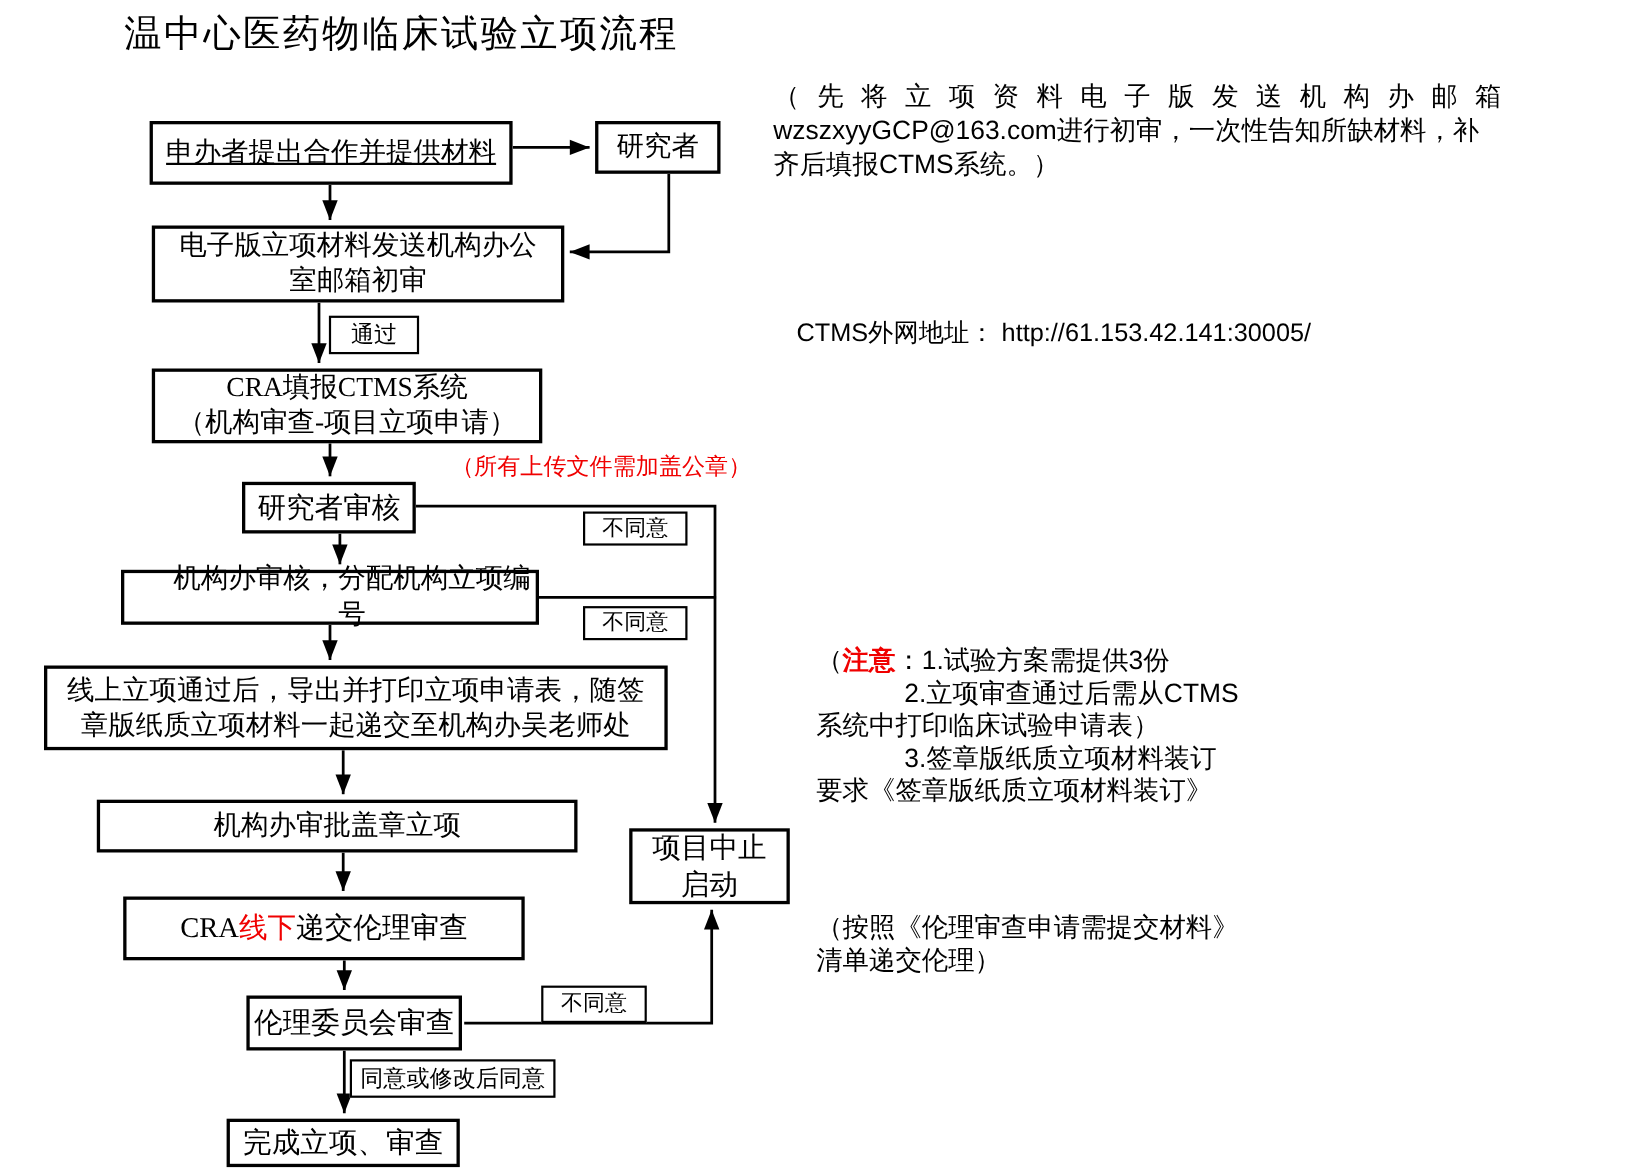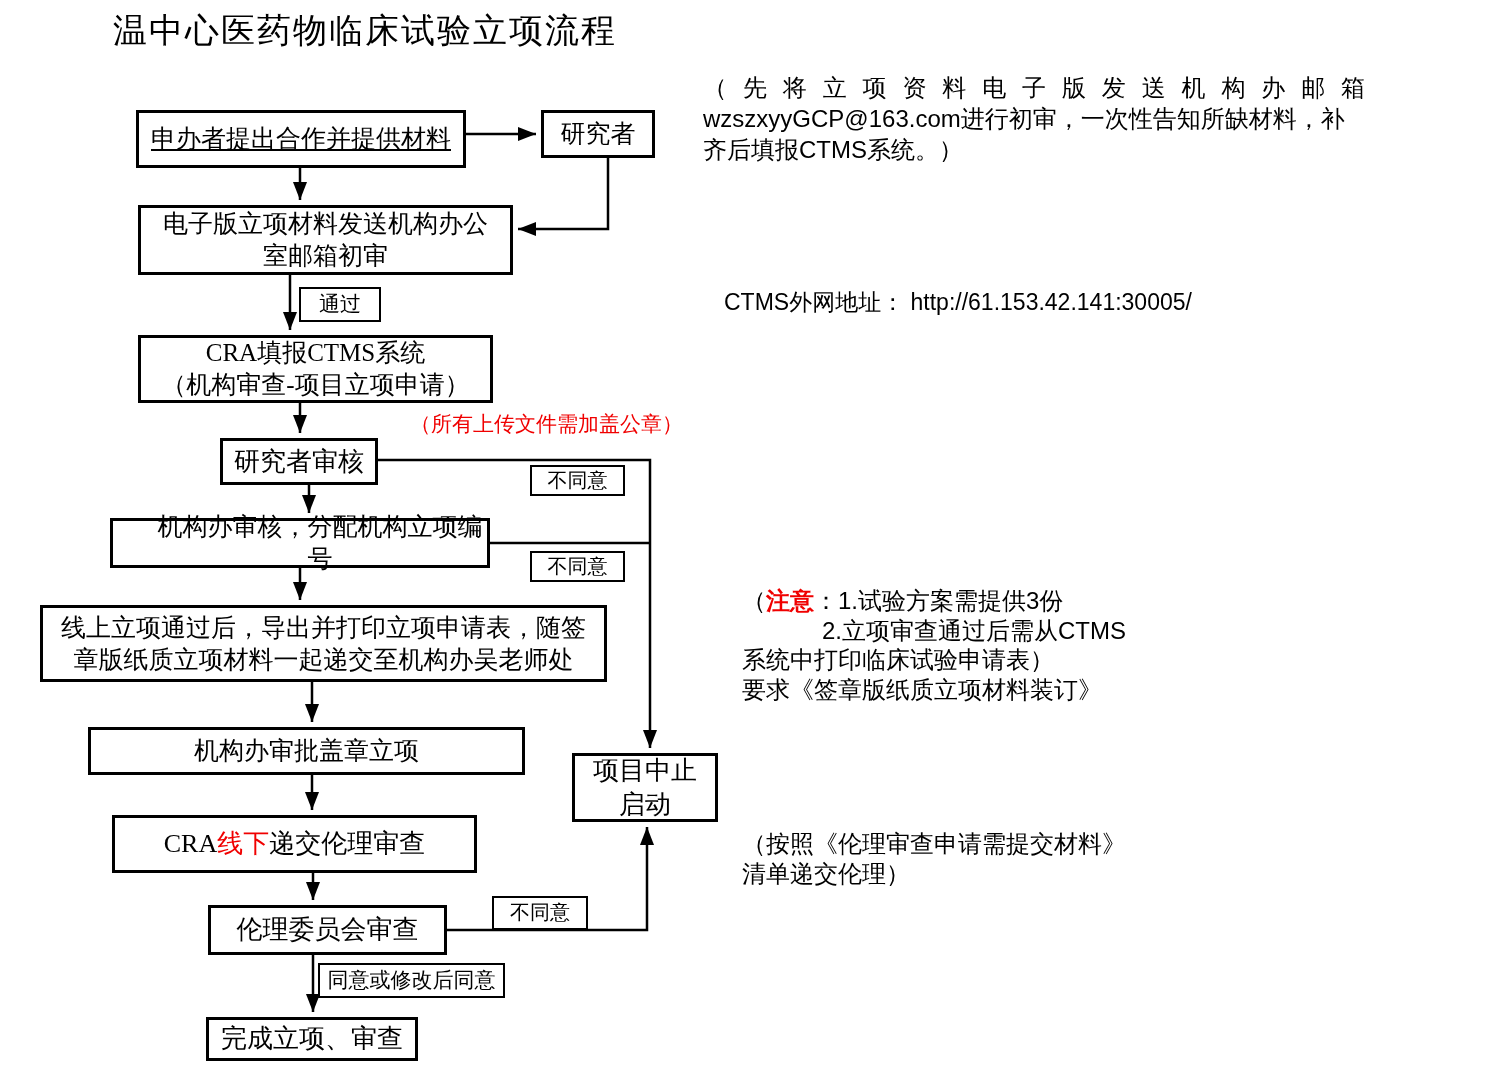--- a/index.html
+++ b/index.html
@@ -82,21 +82,21 @@
 
   <div class="box" style="left:88px;top:727px;width:437px;height:48px;font-size:25px;">机构办审批盖章立项</div>
 
   <div class="box" style="left:112px;top:815px;width:365px;height:58px;font-size:26px;">
     <span>CRA</span><span class="red">线下</span><span>递交伦理审查</span>
   </div>
 
   <div class="box" style="left:572px;top:753px;width:146px;height:69px;font-size:26px;">项目中止
 启动</div>
 
-  <div class="box" style="left:208px;top:905px;width:239px;height:50px;font-size:26px;">伦理委员会审查</div>
+  <div class="box" style="left:224px;top:905px;width:196px;height:50px;font-size:26px;">伦理委员会审查</div>
 
   <div class="box tag" style="left:492px;top:896px;width:96px;height:34px;font-size:20px;">不同意</div>
 
   <div class="box tag" style="left:318px;top:963px;width:187px;height:35px;font-size:21px;">同意或修改后同意</div>
 
   <div class="box" style="left:206px;top:1017px;width:212px;height:44px;font-size:26px;">完成立项、审查</div>
 
   <div class="para sans" style="left:703px;top:72px;width:662px;font-size:24px;line-height:31px;">
     <div class="justify-last">（先将立项资料电子版发送机构办邮箱</div>
     <div>wzszxyyGCP@163.com进行初审，一次性告知所缺材料，补</div>
@@ -104,20 +104,21 @@
   </div>
 
   <div class="para sans" style="left:724px;top:287px;font-size:23px;line-height:31px;">
     <div>CTMS外网地址： http://61.153.42.141:30005/</div>
   </div>
 
   <div class="para sans" style="left:742px;top:586px;font-size:24px;line-height:29.5px;">
     <div><span>（</span><span class="red" style="font-weight:bold;">注意</span><span>：1.试验方案需提供3份</span></div>
     <div class="ind">2.立项审查通过后需从CTMS</div>
     <div>系统中打印临床试验申请表）</div>
+    <div class="ind">3.签章版纸质立项材料装订</div>
     <div>要求《签章版纸质立项材料装订》</div>
   </div>
 
   <div class="para sans" style="left:742px;top:829px;font-size:24px;line-height:30px;">
     <div>（按照《伦理审查申请需提交材料》</div>
     <div>清单递交伦理）</div>
   </div>
 
 </div>
 

